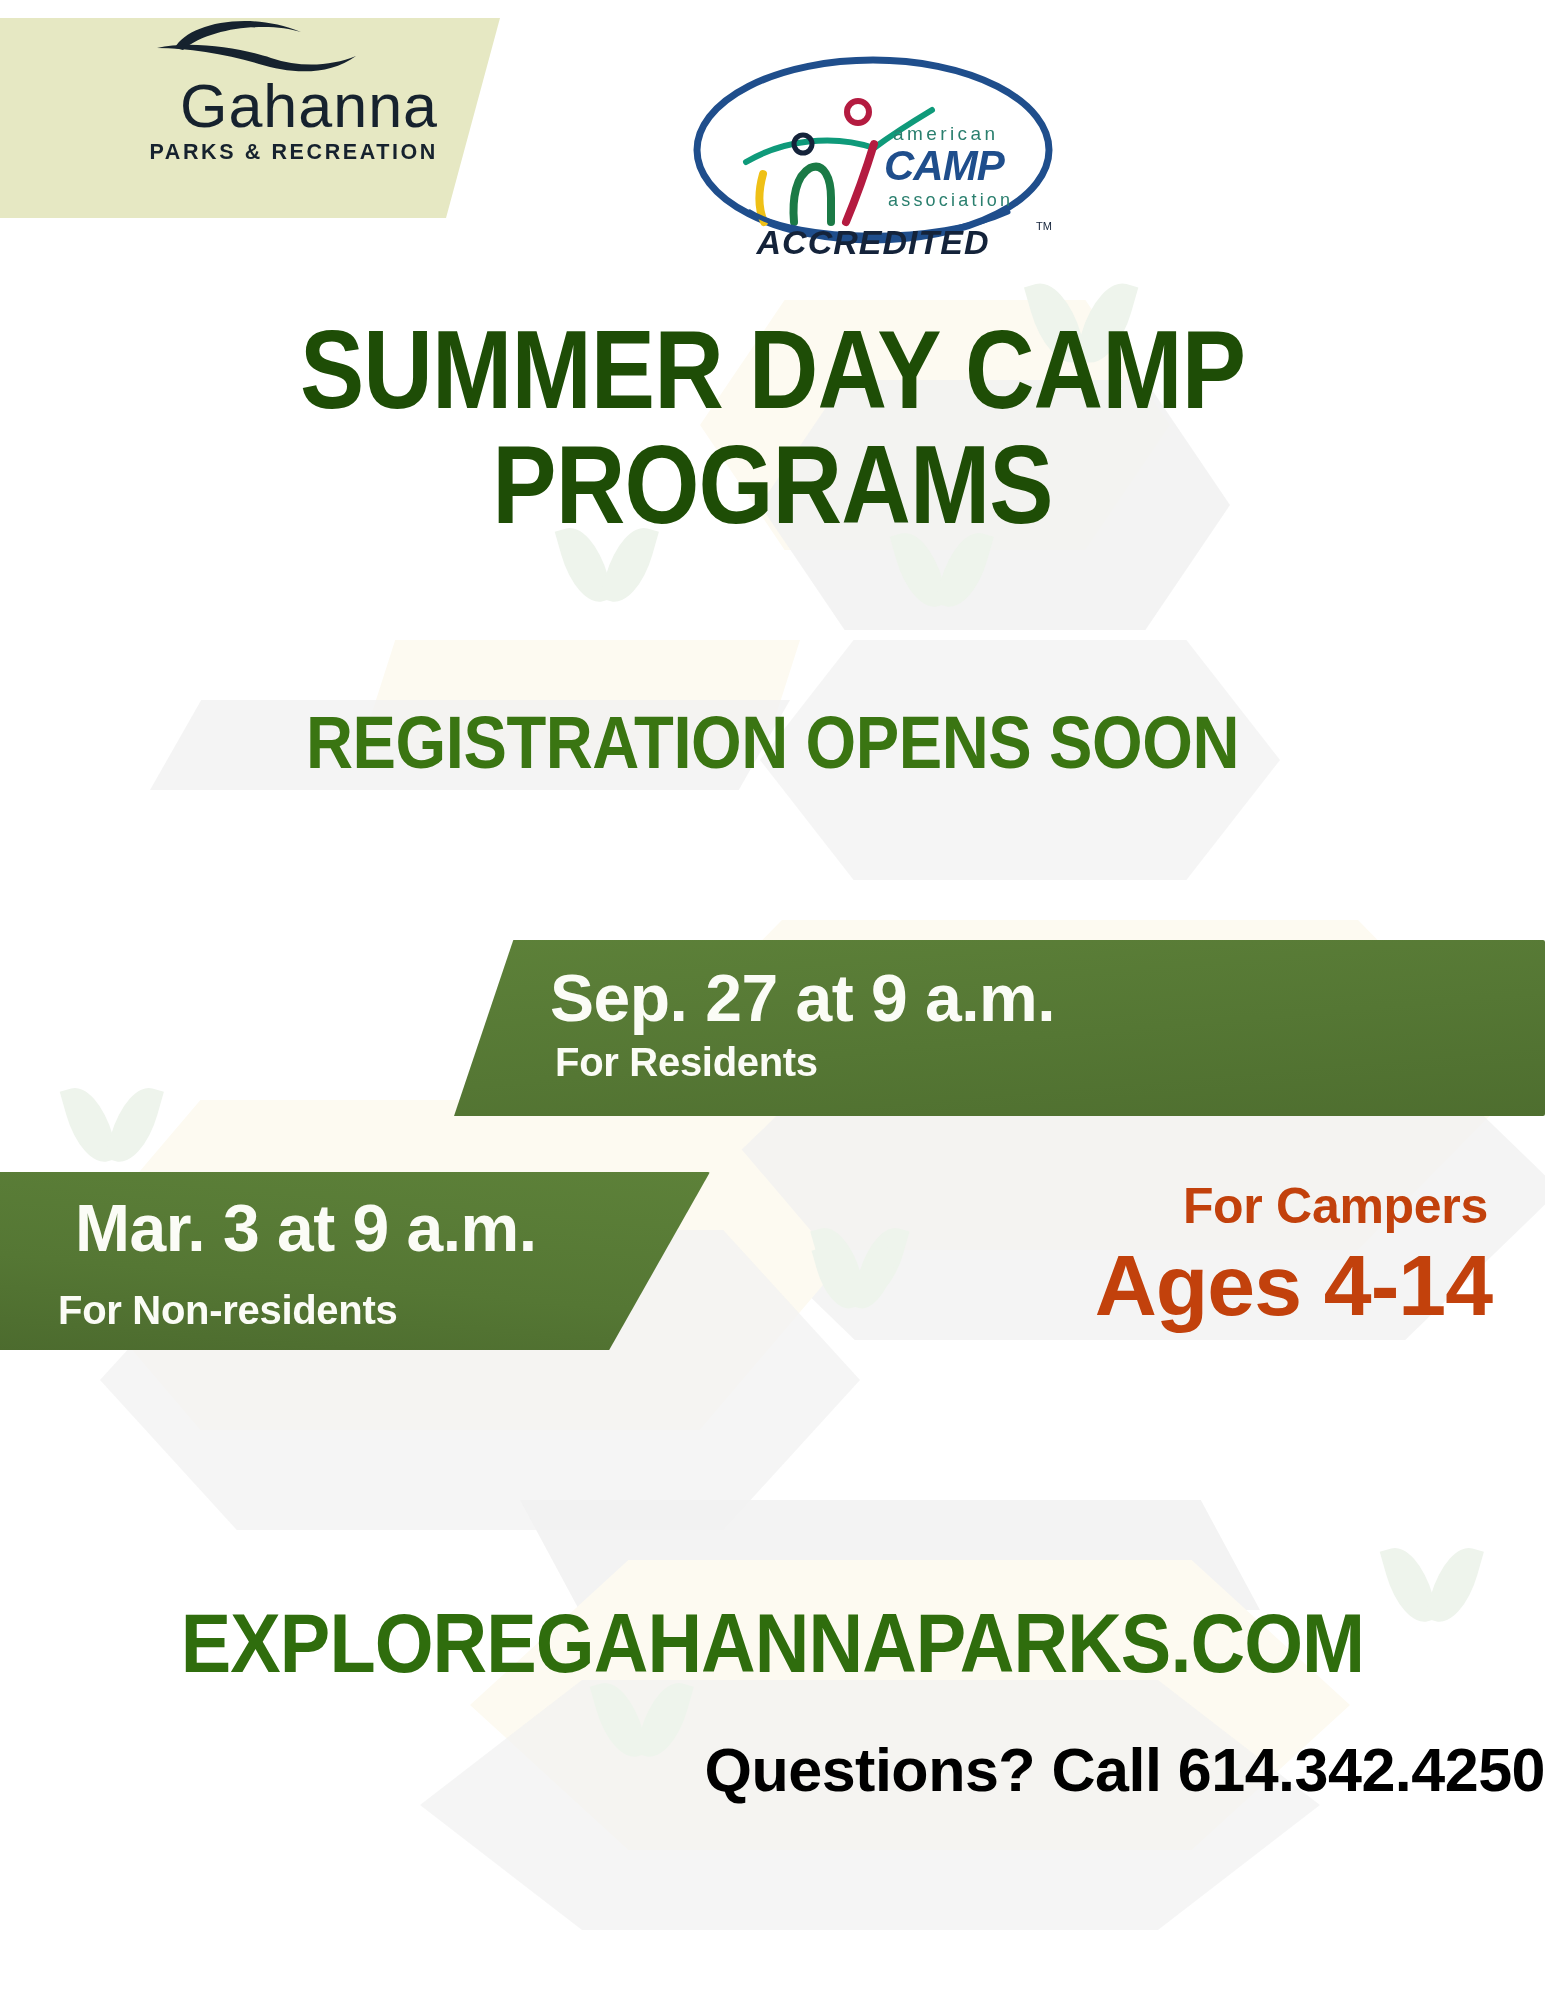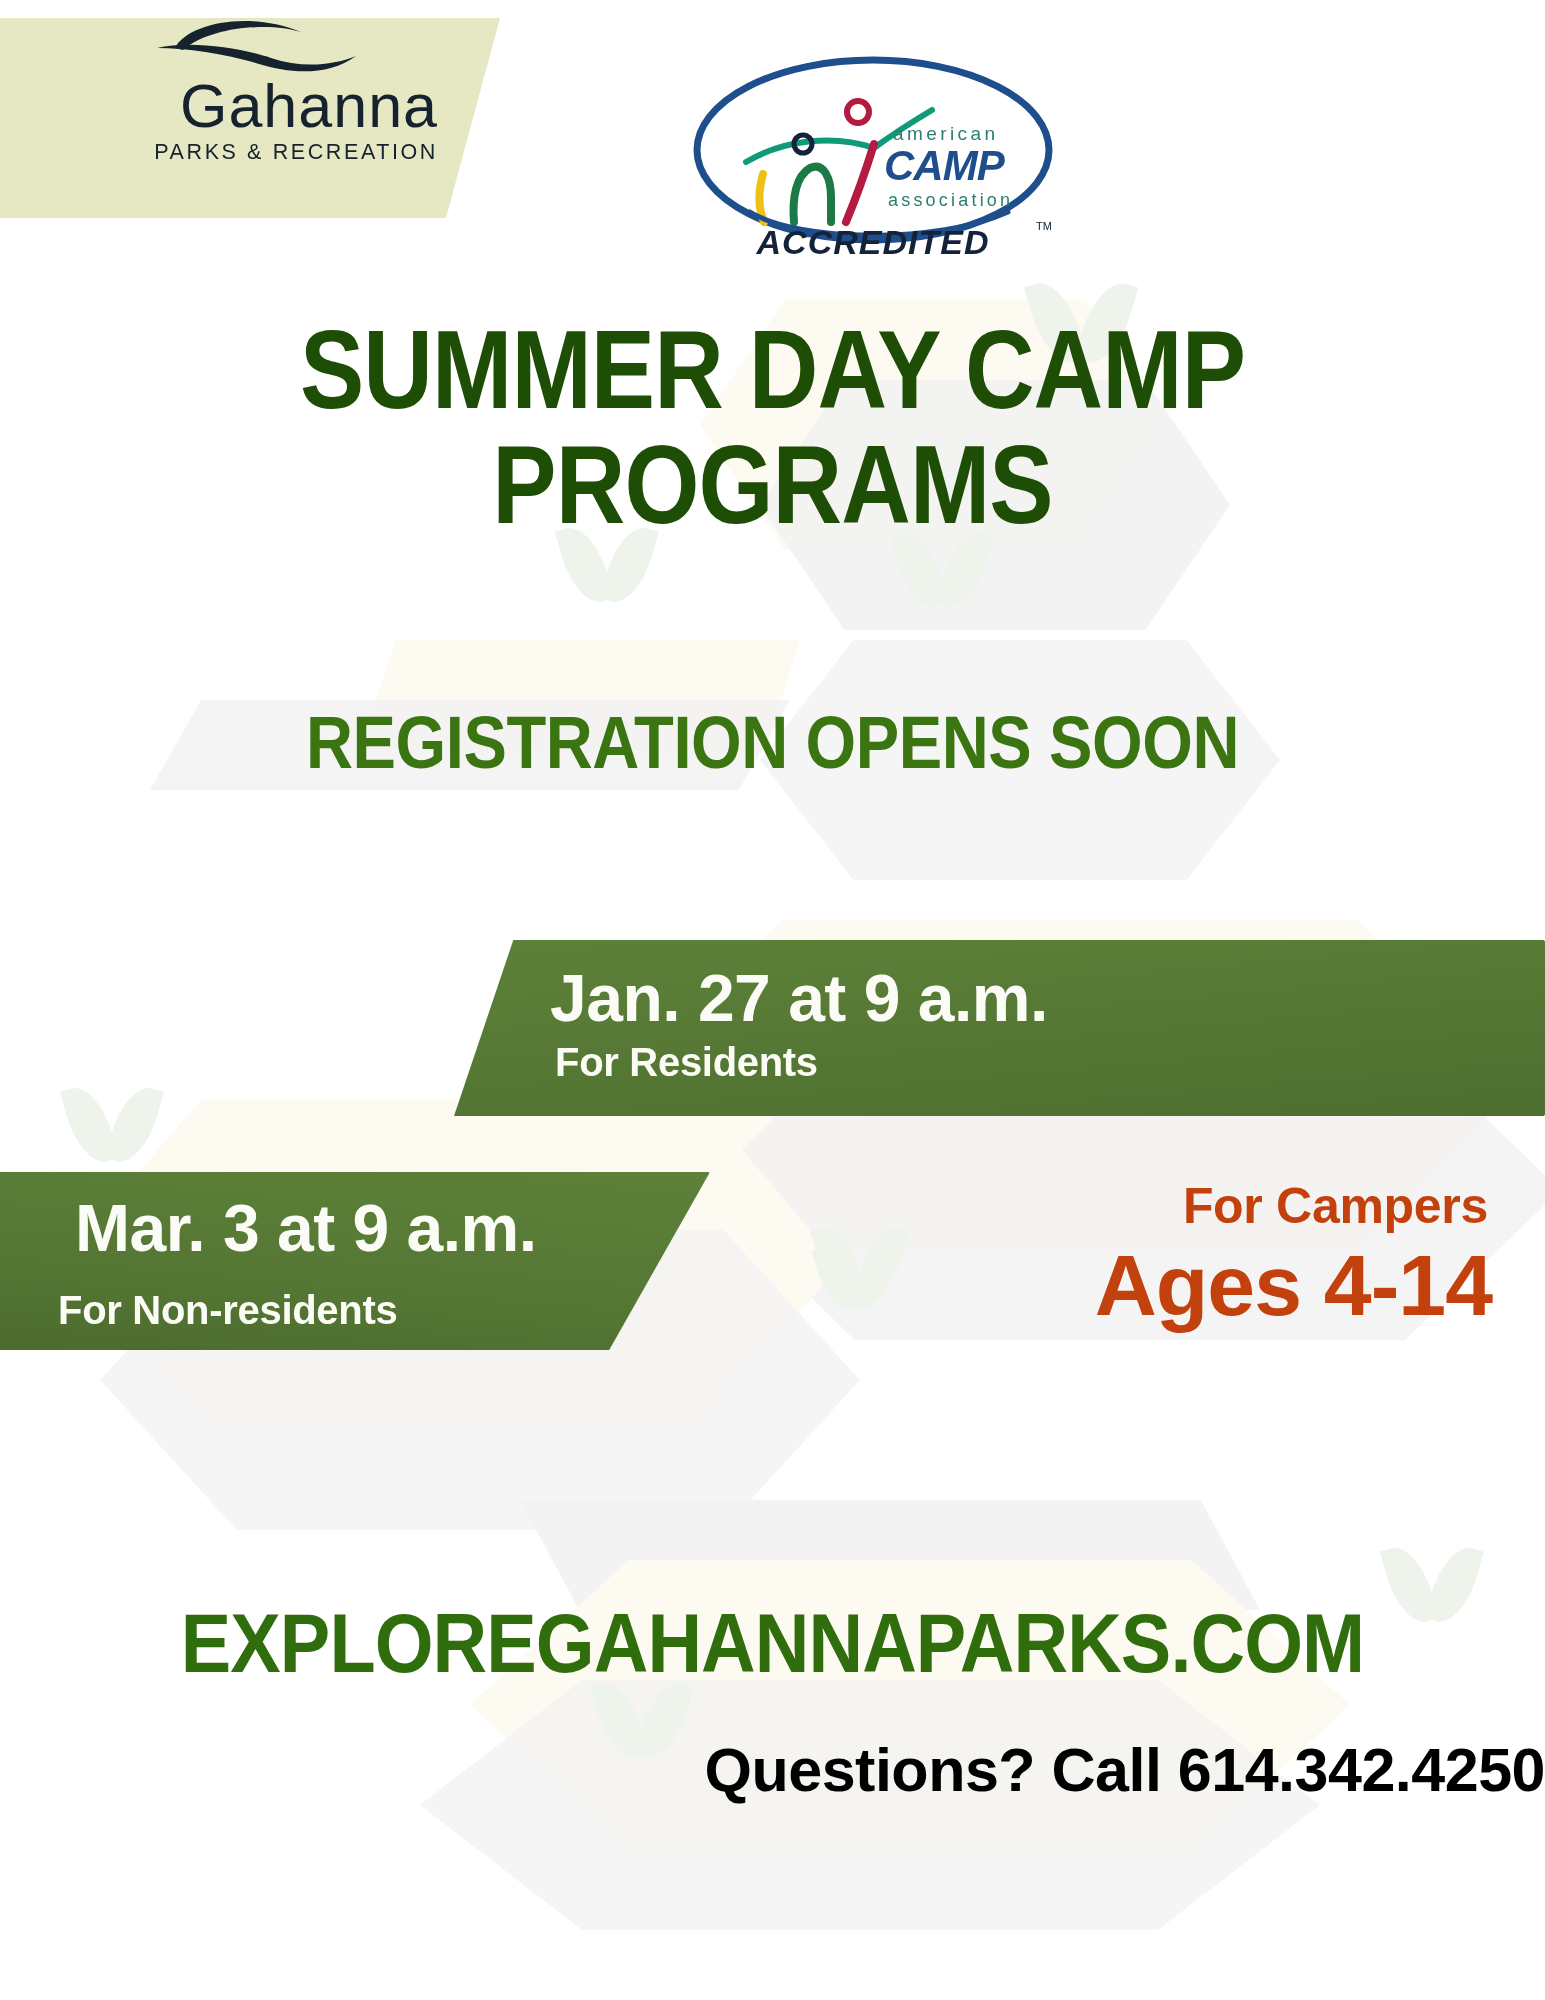--- a/index.html
+++ b/index.html
@@ -87,21 +87,21 @@
     font-size: 61px;
     line-height: 0.95;
     letter-spacing: 1px;
     font-weight: 300;
     color: #16222e;
   }
   .gahanna-sub {
     font-family: "Liberation Sans", sans-serif;
     font-size: 21.5px;
     letter-spacing: 2.6px;
-    font-weight: 400;
+    font-weight: 700;
     color: #16222e;
     margin-top: 4px;
   }
 
   
   .aca-logo {
     position: absolute;
     left: 688px;
     top: 52px;
     width: 370px;
@@ -322,21 +322,21 @@
   </svg>
 
   <div class="headline">
     <div>SUMMER DAY CAMP</div>
     <div>PROGRAMS</div>
   </div>
 
   <div class="subhead" style="top:700px;">REGISTRATION OPENS SOON</div>
 
   <div class="banner-res">
-    <div class="b-line1">Jan. 27 at 9 a.m.</div>
+    <div class="b-line1">Sep. 27 at 9 a.m.</div>
     <div class="b-line2">For Residents</div>
   </div>
 
   <div class="banner-non">
     <div class="b-line1">Mar. 3 at 9 a.m.</div>
     <div class="b-line2">For Non-residents</div>
   </div>
 
   <div class="campers">
     <div class="campers-label">For Campers</div>

